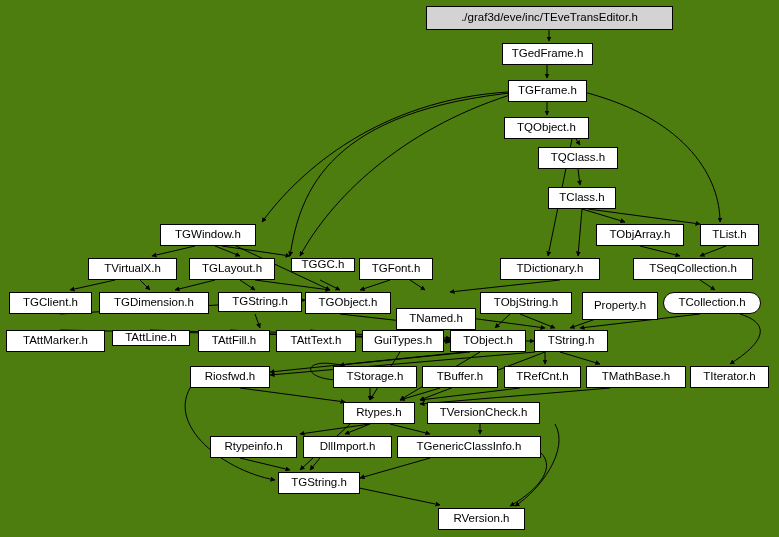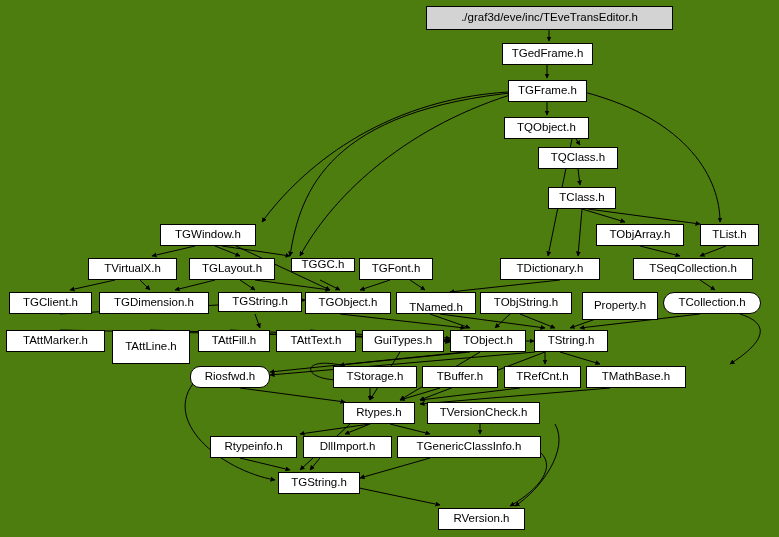--- a/index.html
+++ b/index.html
@@ -193,68 +193,71 @@
     </div>
   <div class="node" style="left:99px;top:292px;width:110px;height:22px;text-align:right;">
       <span>TGDimension.h</span>
     </div>
   <div class="node" style="left:218px;top:292px;width:84px;height:20px;">
       <span>TGString.h</span>
     </div>
   <div class="node" style="left:305px;top:292px;width:86px;height:22px;">
       <span>TGObject.h</span>
     </div>
-  <div class="node" style="left:396px;top:292px;width:80px;height:22px;align-items:flex-end;">
+  <div class="node" style="left:396px;top:308px;width:80px;height:22px;">
       <span>TNamed.h</span>
     </div>
   <div class="node" style="left:480px;top:292px;width:92px;height:22px;">
       <span>TObjString.h</span>
     </div>
   <div class="node" style="left:582px;top:292px;width:76px;height:28px;">
       <span>Property.h</span>
     </div>
   <div class="node" style="left:663px;top:292px;width:98px;height:22px;border-radius:11px;">
       <span>TCollection.h</span>
     </div>
   <div class="node" style="left:6px;top:330px;width:99px;height:22px;">
       <span>TAttMarker.h</span>
     </div>
-  <div class="node" style="left:112px;top:330px;width:78px;height:34px;">
+  <div class="node" style="left:112px;top:330px;width:78px;height:16px;">
       <span>TAttLine.h</span>
     </div>
   <div class="node" style="left:198px;top:330px;width:72px;height:22px;">
       <span>TAttFill.h</span>
     </div>
   <div class="node" style="left:276px;top:330px;width:80px;height:22px;">
       <span>TAttText.h</span>
     </div>
   <div class="node" style="left:362px;top:330px;width:82px;height:22px;">
       <span>GuiTypes.h</span>
     </div>
   <div class="node" style="left:450px;top:330px;width:76px;height:22px;">
       <span>TObject.h</span>
     </div>
   <div class="node" style="left:534px;top:330px;width:74px;height:22px;">
       <span>TString.h</span>
     </div>
-  <div class="node" style="left:190px;top:366px;width:80px;height:22px;border-radius:10px;">
+  <div class="node" style="left:190px;top:366px;width:80px;height:22px;">
       <span>Riosfwd.h</span>
     </div>
   <div class="node" style="left:333px;top:366px;width:84px;height:22px;">
       <span>TStorage.h</span>
     </div>
   <div class="node" style="left:422px;top:366px;width:76px;height:22px;">
       <span>TBuffer.h</span>
     </div>
   <div class="node" style="left:504px;top:366px;width:77px;height:22px;">
       <span>TRefCnt.h</span>
     </div>
   <div class="node" style="left:586px;top:366px;width:100px;height:22px;">
       <span>TMathBase.h</span>
     </div>
+  <div class="node" style="left:690px;top:366px;width:79px;height:22px;">
+      <span>TIterator.h</span>
+    </div>
   <div class="node" style="left:343px;top:402px;width:72px;height:22px;">
       <span>Rtypes.h</span>
     </div>
   <div class="node" style="left:427px;top:402px;width:113px;height:22px;">
       <span>TVersionCheck.h</span>
     </div>
   <div class="node" style="left:210px;top:436px;width:87px;height:22px;">
       <span>Rtypeinfo.h</span>
     </div>
   <div class="node" style="left:303px;top:436px;width:89px;height:22px;">

